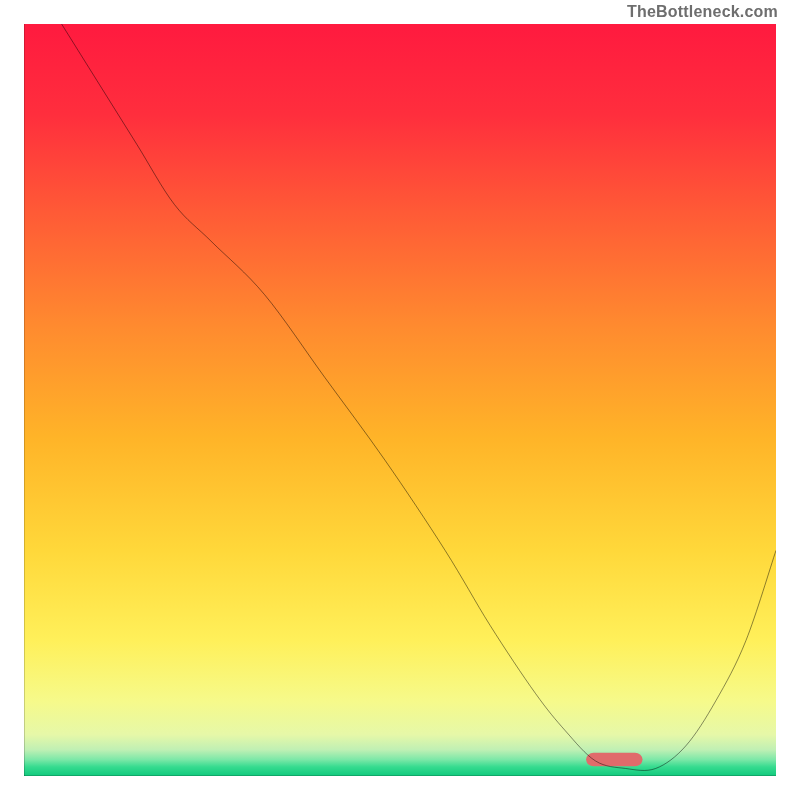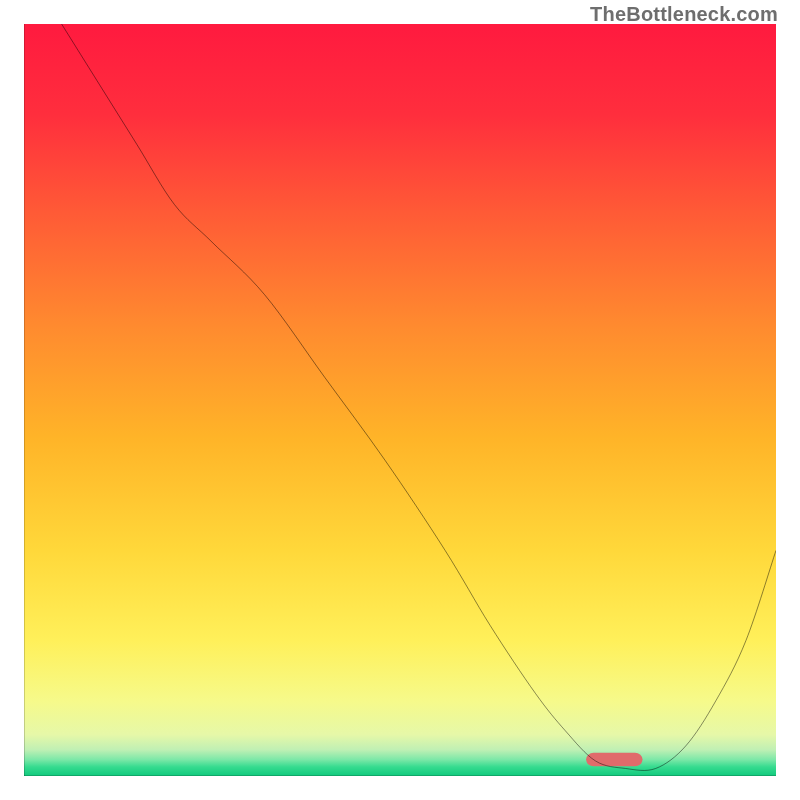--- a/index.html
+++ b/index.html
@@ -30,21 +30,21 @@
   svg.overlay {
     position: absolute;
     left: 0; top: 0;
     width: 752px;
     height: 752px;
   }
   .watermark {
     position: absolute;
     top: 3px;
     right: 22px;
-    font-size: 20px;
+    font-size: 16px;
     font-weight: 600;
     color: #6e6e6e;
     letter-spacing: 0.2px;
   }
 </style>
 </head>
 <body>
 
 <div class="frame">
 

